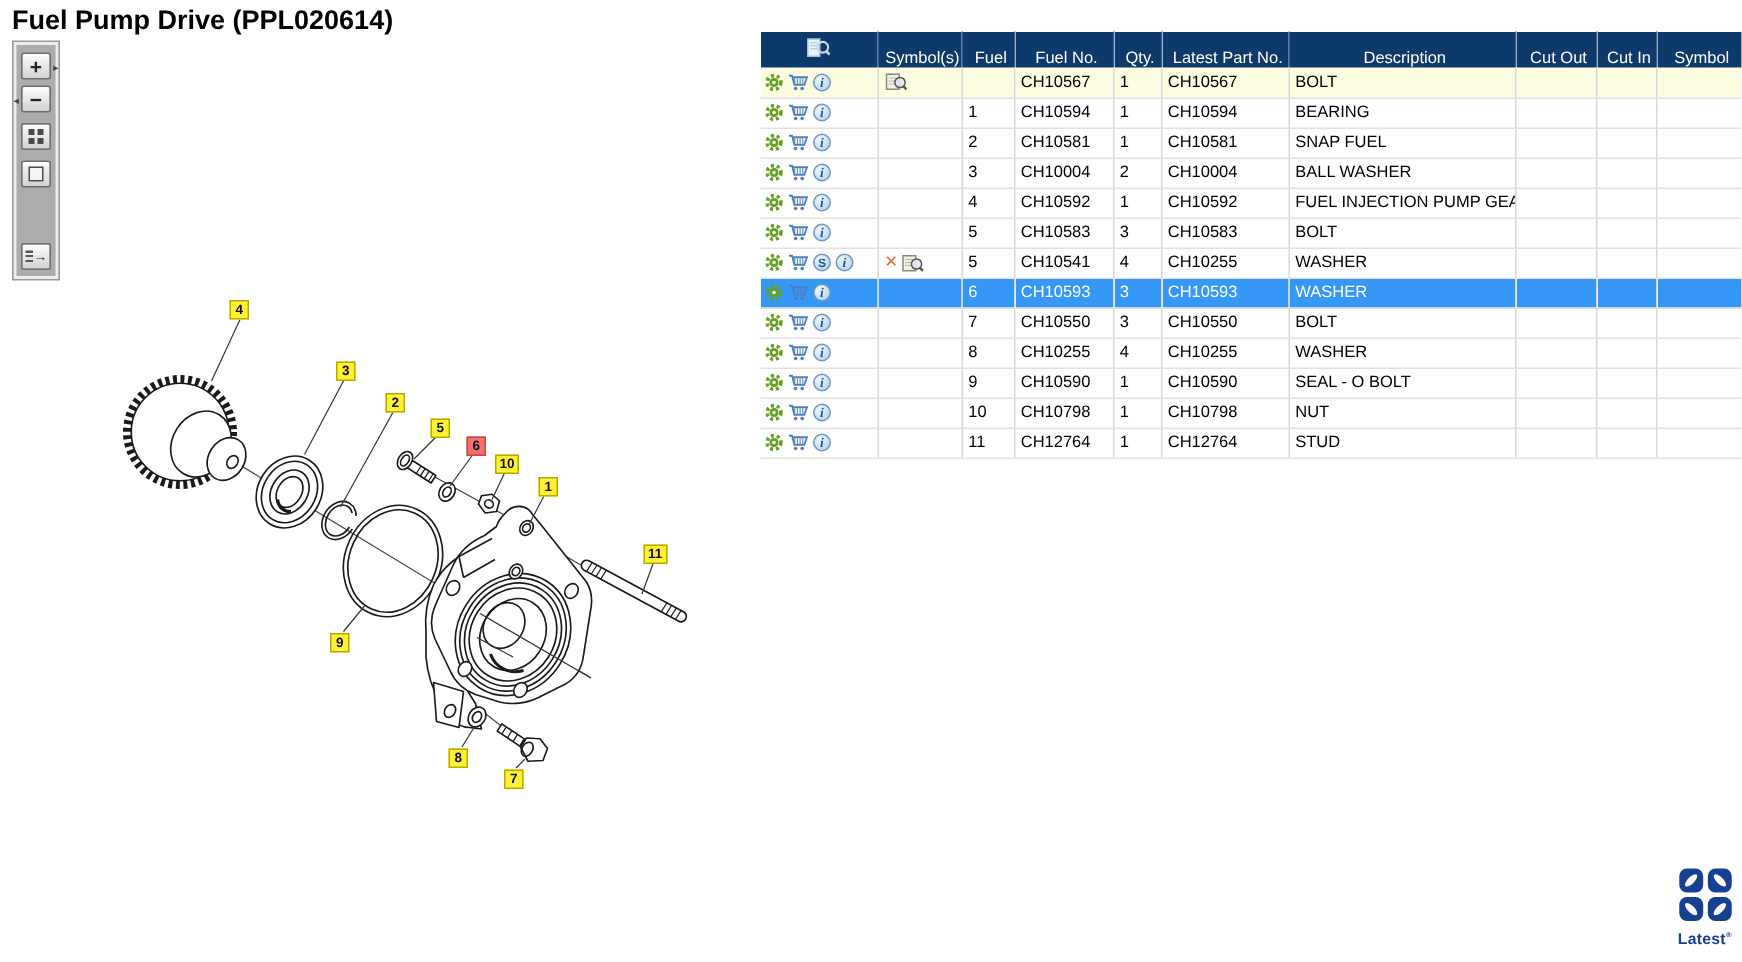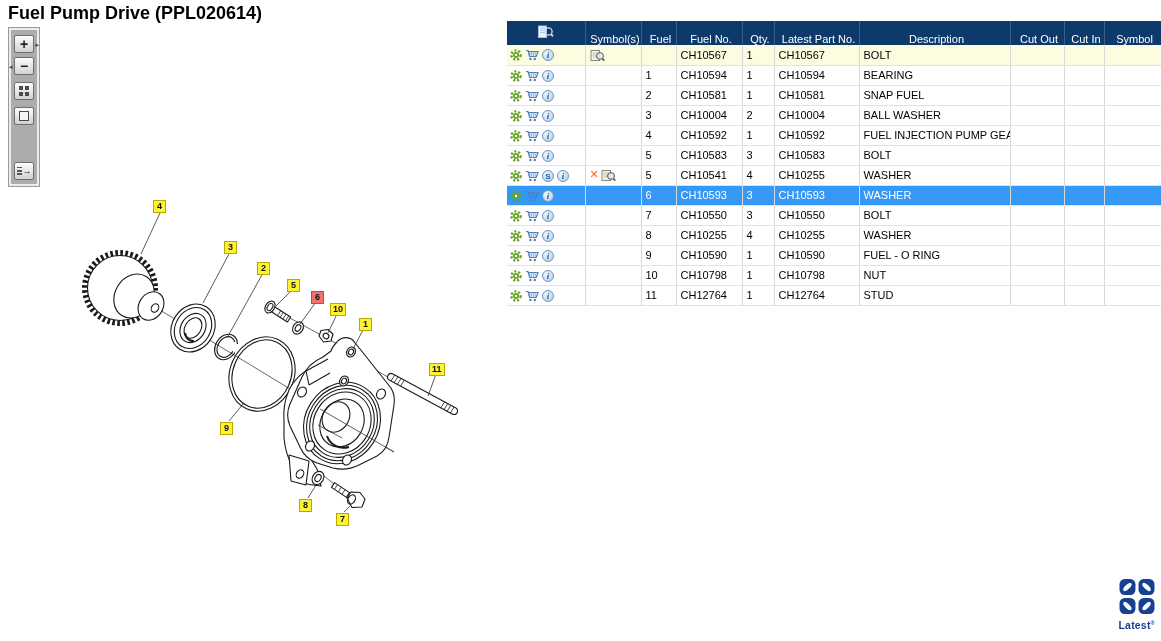--- a/index.html
+++ b/index.html
@@ -483,21 +483,21 @@
                 <path d="M1,1.5 h2 l1.6,6 h6.6 l1.8,-5 h-9.6" fill="none" stroke="#4D7FBE" stroke-width="1.2"></path>
                 <path d="M4.8,3.2 v3.6 M6.6,3.2 v3.6 M8.4,3.2 v3.6 M10.2,3.2 v3.6" stroke="#4D7FBE" stroke-width=".7"></path>
                 <circle cx="5.4" cy="10" r="1.2" fill="#4D7FBE"></circle>
                 <circle cx="9.8" cy="10" r="1.2" fill="#4D7FBE"></circle>
               </svg><span class="badge"><i>i</i></span></td>
             <td class="symbols"></td>
             <td>9</td>
             <td>CH10590</td>
             <td>1</td>
             <td>CH10590</td>
-            <td>FUEL - O RING</td>
+            <td>SEAL - O BOLT</td>
             <td></td>
             <td></td>
             <td></td>
           </tr>
           <tr>
             <td class="icons"><svg width="12" height="12" viewBox="0 0 12 12">
                 <circle cx="6" cy="6" r="4.6" fill="none" stroke="#63A321" stroke-width="2.4" stroke-dasharray="2 1.9"></circle>
                 <circle cx="6" cy="6" r="3" fill="#63A321"></circle>
                 <circle cx="6" cy="6" r="1.2" fill="#fff"></circle>
               </svg><svg width="14" height="12" viewBox="0 0 14 12">

